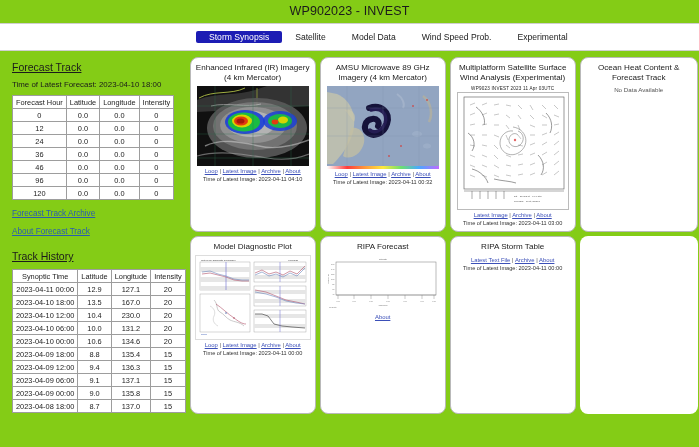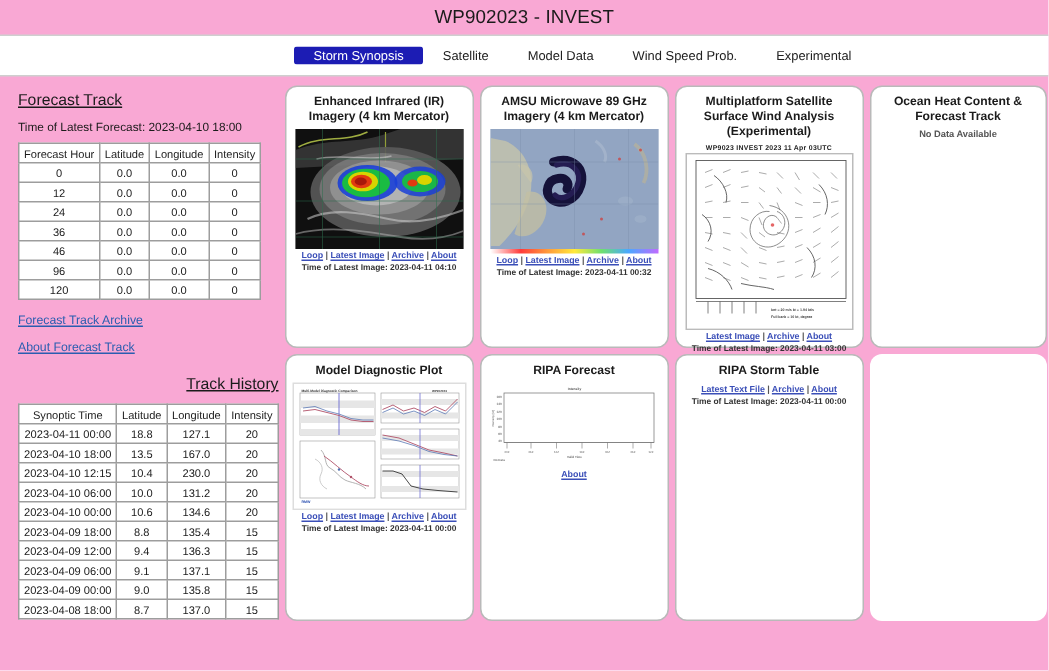--- a/index.html
+++ b/index.html
@@ -4,21 +4,21 @@
 <style>
   * { box-sizing: border-box; }
   html, body {
     margin: 0; padding: 0;
     width: 699px; height: 447px;
     overflow: hidden;
     background: #ffffff;
     font-family: "Liberation Sans", sans-serif;
     color: #1b1b1b;
   }
-  #page { position: relative; width: 699px; height: 447px; background:#f9a8d4; }
+  #page { position: relative; width: 699px; height: 447px; background:#84cc16; }
 
   
   .page-title {
     text-align: center;
     font-size: 12.5px;
     font-weight: 400;
     color: #1b1b1b;
     padding: 4px 0 5px 0;
     letter-spacing: .1px;
   }
@@ -84,33 +84,32 @@
   }
   table.grid th { background: #fff; }
   .link {
     color: #2a5db0;
     text-decoration: underline;
     font-size: 8.2px;
     display: block;
     margin-top: 9px;
     cursor: pointer;
   }
-  .track-head { margin-top: 14px; text-align: right; }
+  .track-head { margin-top: 14px; }
 
   
   .panel-row { display: flex; gap: 4px; padding-right: 3px; }
   .panel {
     border: 1px solid #b9b9b9;
     border-radius: 8px;
     background: #fff;
     padding: 5px 4px 4px 4px;
     display: flex;
     flex-direction: column;
     align-items: center;
-    font-weight: bold;
   }
   .panel.p1, .panel.p2, .panel.p3 { width: 126px; }
   .panel.p4 { width: 118px; }
   .panel-row.row1 .panel { height: 175px; }
   .panel-row.row2 { margin-top: 4px; }
   .panel-row.row2 .panel { height: 178px; }
   .panel-title {
     font-size: 8.1px;
     text-align: center;
     line-height: 1.25;
@@ -237,32 +236,32 @@
           <tr>
             <th>Synoptic Time</th>
             <th>Latitude</th>
             <th>Longitude</th>
             <th>Intensity</th>
           </tr>
         </thead>
         <tbody>
           <tr>
               <td>2023-04-11 00:00</td>
-              <td>18.8</td>
+              <td>12.9</td>
               <td>127.1</td>
               <td>20</td>
             </tr>
           <tr>
               <td>2023-04-10 18:00</td>
               <td>13.5</td>
               <td>167.0</td>
               <td>20</td>
             </tr>
           <tr>
-              <td>2023-04-10 12:15</td>
+              <td>2023-04-10 12:00</td>
               <td>10.4</td>
               <td>230.0</td>
               <td>20</td>
             </tr>
           <tr>
               <td>2023-04-10 06:00</td>
               <td>10.0</td>
               <td>131.2</td>
               <td>20</td>
             </tr>

